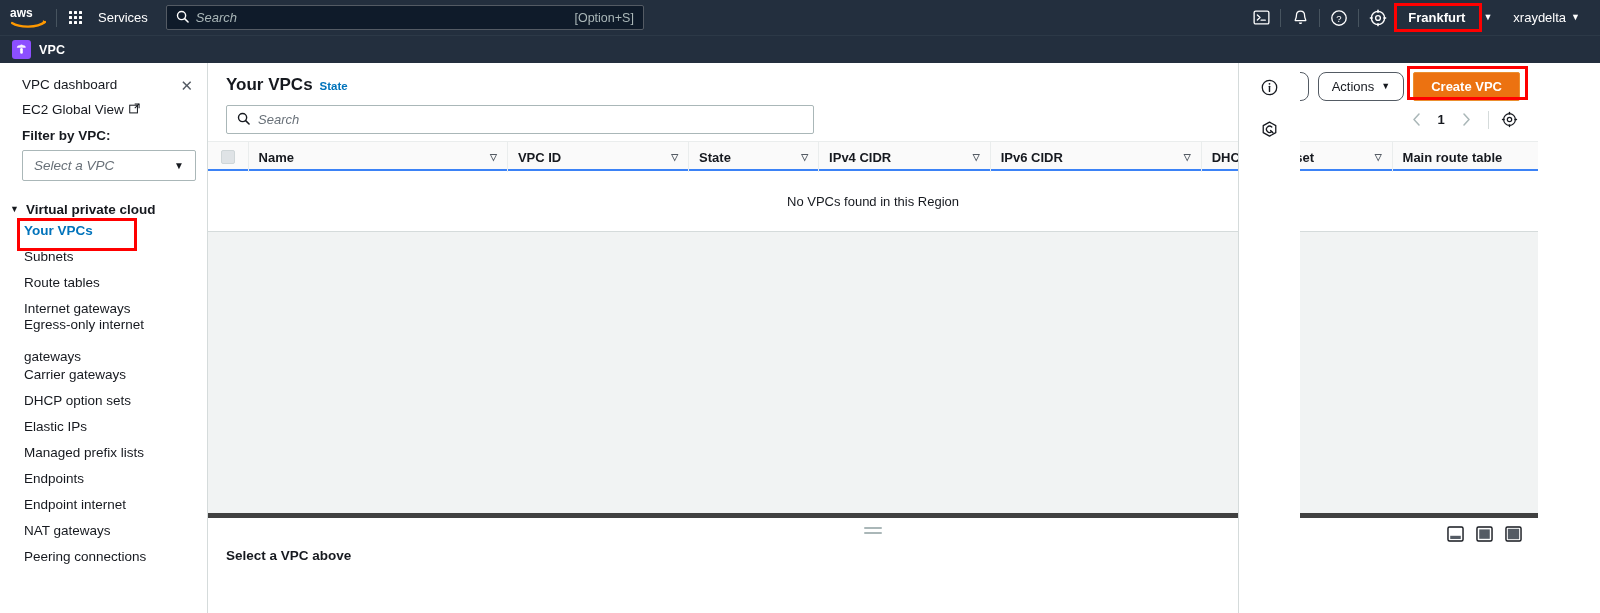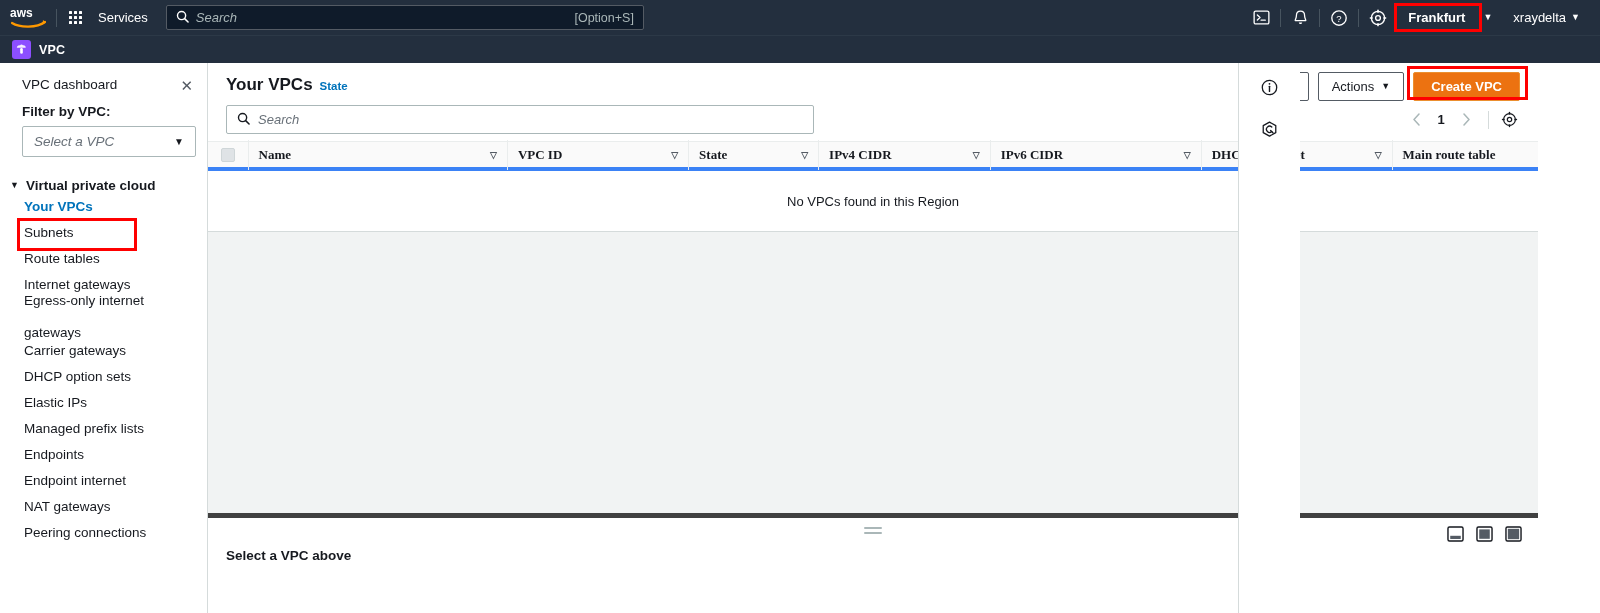--- a/index.html
+++ b/index.html
@@ -133,21 +133,21 @@
     position: absolute; top: 63px; left: 208px; width: 1330px; height: 550px;
     background: #ffffff; overflow: hidden;
   }
   .content-head {
     display: flex; align-items: flex-start; padding: 12px 18px 0 18px; height: 36px;
   }
   .page-title { font-size: 17px; font-weight: bold; color: #16191f; line-height: 20px; }
   .info-link { font-size: 11.5px; color: #0073bb; margin-left: 7px; margin-top: 5px; cursor: pointer; font-weight: bold; }
   .head-actions { margin-left: auto; display: flex; align-items: center; gap: 9px; margin-top: -3px; }
   .btn {
-    height: 29px; border: 1px solid #545b64; border-radius: 2px; background: #ffffff;
+    height: 29px; border: 1px solid #545b64; border-radius: 8px; background: #ffffff;
     display: flex; align-items: center; justify-content: center; gap: 7px;
     padding: 0 13px; font-size: 13px; color: #16191f; cursor: pointer; white-space: nowrap;
   }
   .btn.icon-only { width: 41px; padding: 0; }
   .btn-primary {
     height: 29px; border: 1px solid #eb8f2f; border-radius: 2px; background: #ec7211;
     color: #ffffff; font-size: 13px; font-weight: bold; padding: 0 17px;
     display: flex; align-items: center; justify-content: center; cursor: pointer; white-space: nowrap;
   }
 
@@ -165,24 +165,23 @@
 
   .pager { margin-left: auto; display: flex; align-items: center; gap: 2px; }
   .pg-arrow { width: 26px; height: 26px; display: flex; align-items: center; justify-content: center; color: #aab7b8; font-size: 14px; cursor: pointer; }
   .pg-num { min-width: 20px; text-align: center; font-size: 13px; color: #16191f; font-weight: bold; cursor: pointer; }
   .pg-sep { width: 1px; height: 18px; background: #d5dbdb; margin: 0 7px; }
   .pg-gear { width: 22px; height: 22px; display: flex; align-items: center; justify-content: center; cursor: pointer; }
 
   
   .table-wrap { margin-top: 7px; }
   .thead {
-    display: flex; align-items: center; height: 30px;
-    border-top: 1px solid #eaeded; border-bottom: 4px solid #3b82f6;
+    display: flex; align-items: flex-start; height: 30px;
+    border-top: 1px solid #eaeded; border-bottom: 2px solid #3b82f6;
     background: #fafafa;
-    font-family: Liberation Serif, serif;
   }
   .th {
     display: flex; align-items: center; justify-content: space-between;
     height: 30px; padding: 0 10px; font-size: 13px; font-weight: bold; color: #16191f;
     border-right: 1px solid #eaeded; cursor: pointer; white-space: nowrap; overflow: hidden;
   }
   .th.cb { width: 42px; justify-content: center; padding: 0; border-right: 1px solid #eaeded; }
   .th .sortico { color: #545b64; font-size: 9px; margin-left: 8px; }
   .hdr-checkbox {
     width: 14px; height: 14px; border: 1px solid #cfd6d8; border-radius: 2px; background: #dfe3e6;
@@ -316,20 +315,30 @@
     </div>
     <span class="svc-name">VPC</span>
   </div>
 
   <div class="sidebar">
     <div class="sb-head">
       <span class="sb-title">VPC dashboard</span>
       <span class="sb-close">✕</span>
     </div>
 
+    <div class="sb-link">
+      <span>EC2 Global View</span>
+      <span class="ext-ico">
+        <svg width="11" height="11" viewBox="0 0 12 12" aria-hidden="true">
+          <rect x="0.8" y="2.4" width="8.4" height="8.4" stroke="#16191f" stroke-width="1.1" fill="none"></rect>
+          <path d="M6.2 1 L11 1 L11 5.8" stroke="#16191f" stroke-width="1.1" fill="none"></path>
+          <line x1="6.3" y1="5.7" x2="11" y2="1" stroke="#16191f" stroke-width="1.1"></line>
+        </svg>
+      </span>
+    </div>
 
     <div class="sb-filter-label">Filter by VPC:</div>
     <div class="sb-select">
       <span>Select a VPC</span>
       <span class="caret">▼</span>
     </div>
 
     <div class="sb-group">
       <span class="tri">▼</span>
       <span class="lbl">Virtual private cloud</span>

